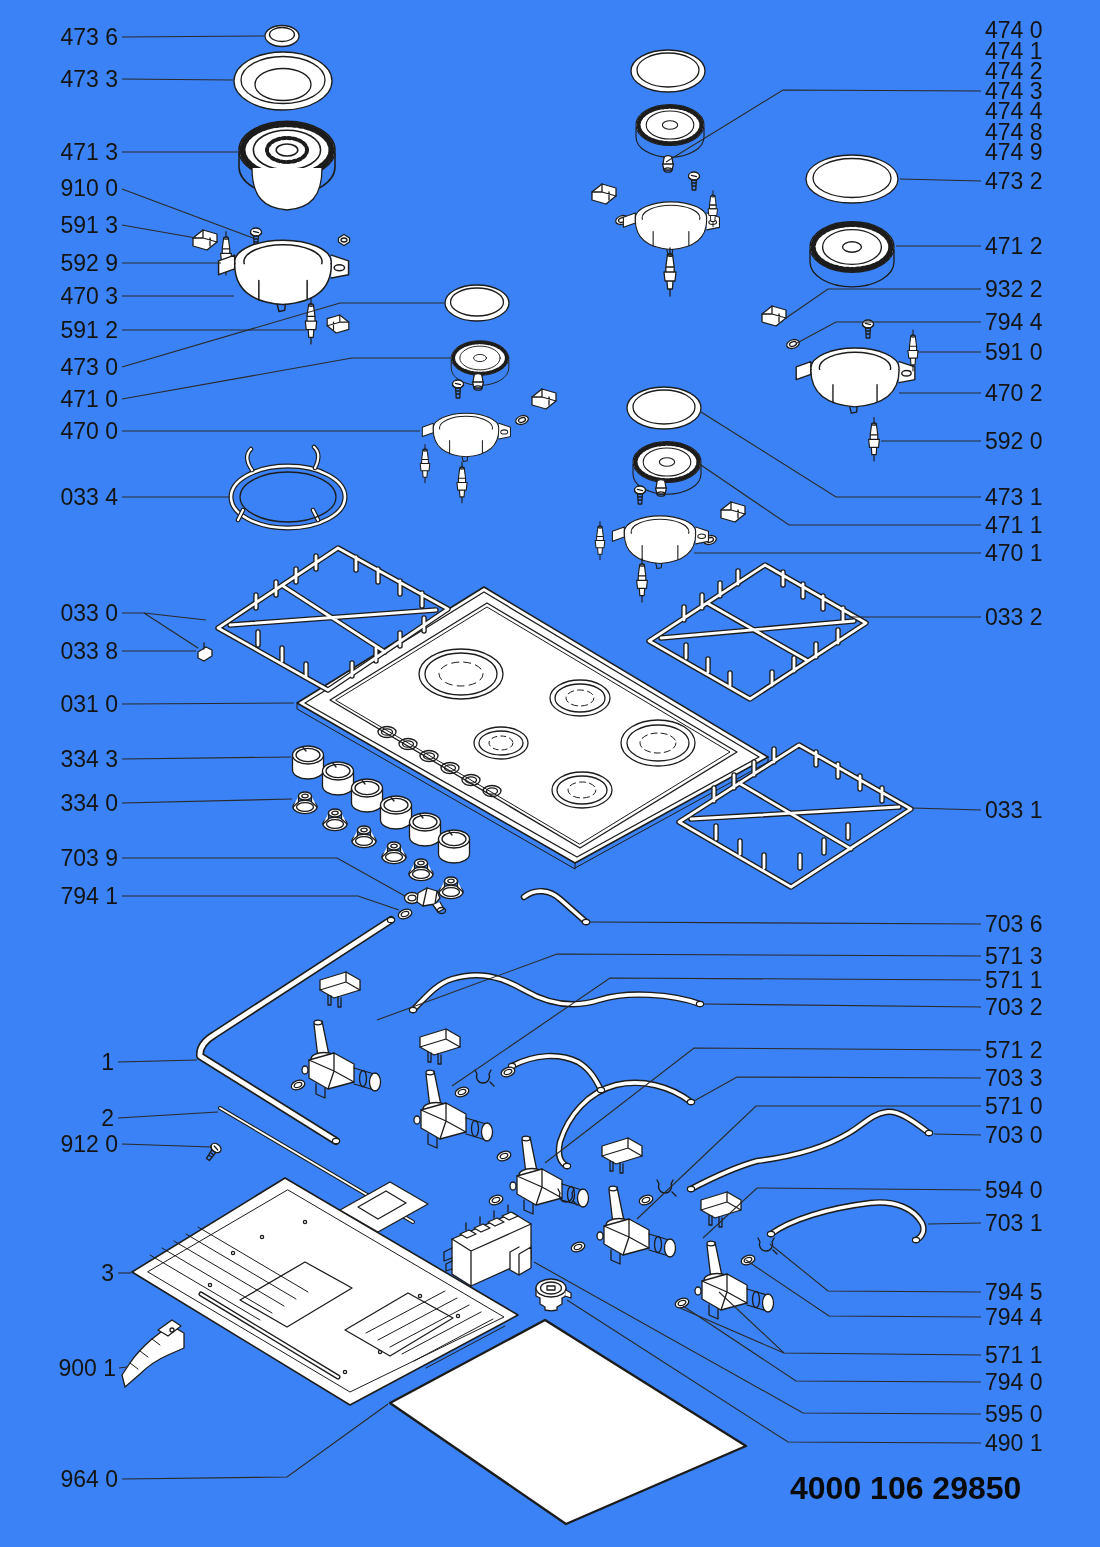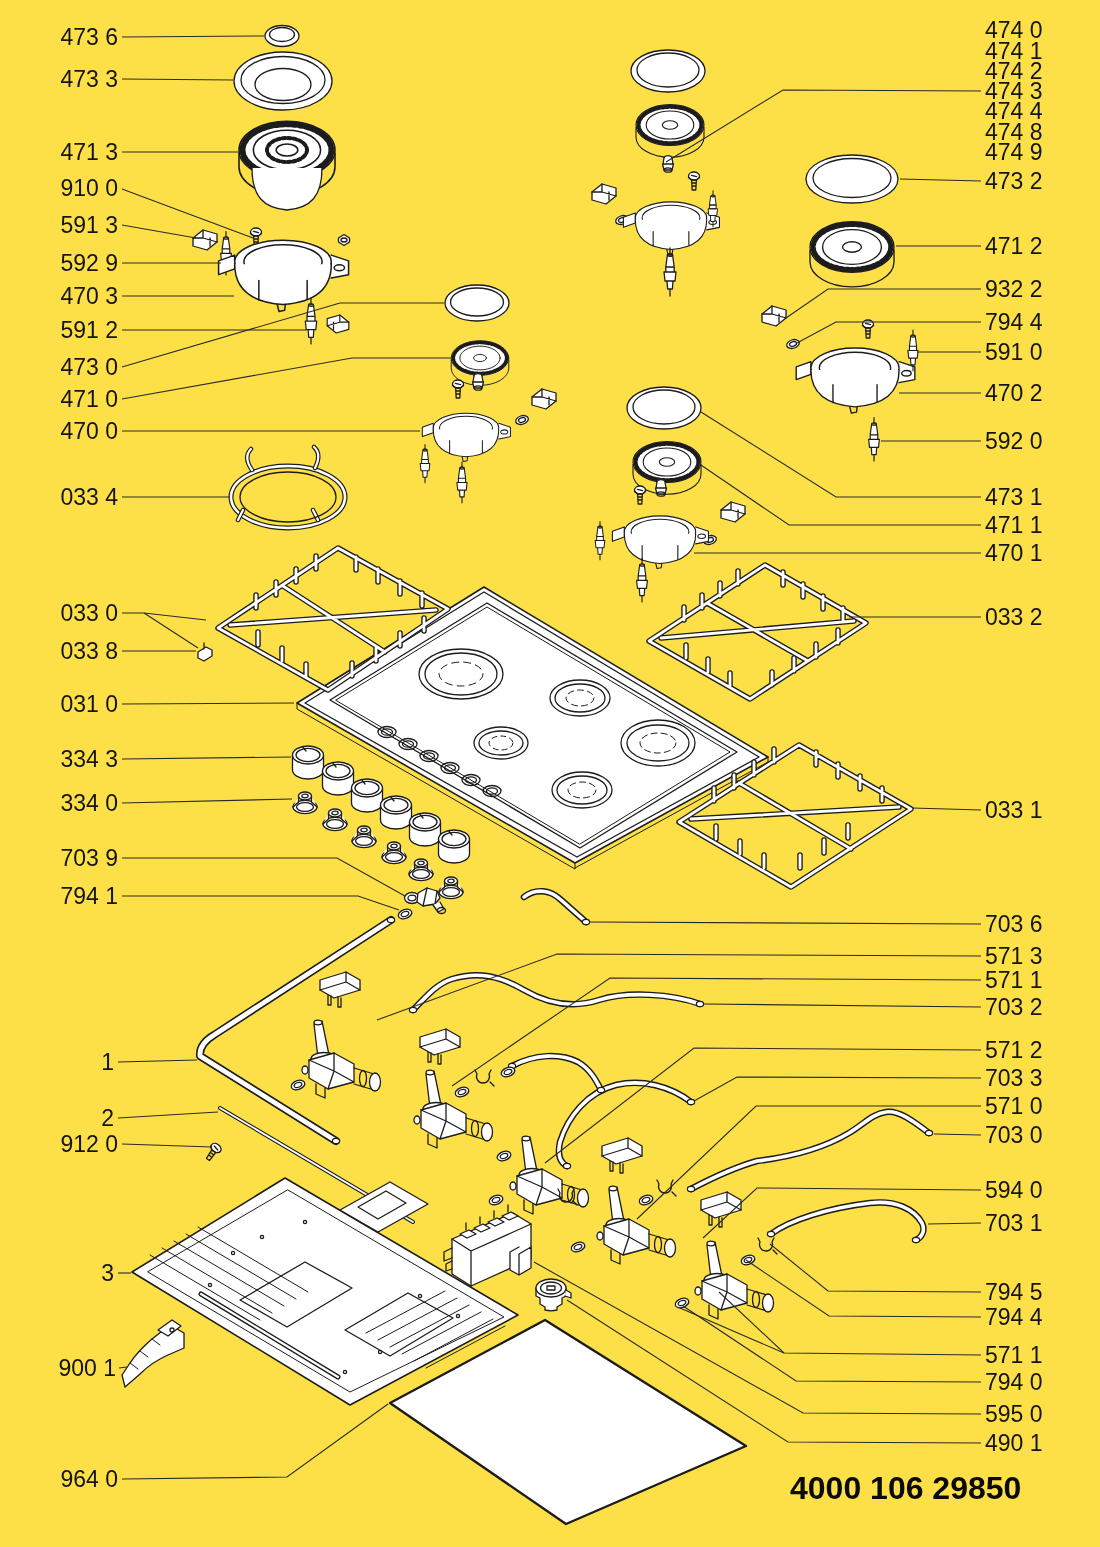--- a/index.html
+++ b/index.html
@@ -1,16 +1,16 @@
 <!DOCTYPE html>
 <html><head>
 <meta charset="utf-8">
 <style>
   html,body{margin:0;padding:0;background:#fff;}
-  #page{position:relative;width:1100px;height:1547px;background:#fde047;overflow:hidden;}
+  #page{position:relative;width:1100px;height:1547px;background:#3b82f6;overflow:hidden;}
   svg{display:block;}
   .art{stroke:#1c1c1c;stroke-width:1.3;fill:none;stroke-linecap:round;stroke-linejoin:round;}
   .thin{stroke-width:1;}
   .leader{stroke:#2a2a2a;stroke-width:1.1;fill:none;}
   text.lbl{font-family:"Liberation Sans",sans-serif;font-size:23px;fill:#141414;}
   text.footer{font-family:"Liberation Sans",sans-serif;font-size:32px;font-weight:bold;fill:#0a0a0a;}
   .tube-o{fill:none;stroke:#1c1c1c;stroke-linecap:round;stroke-linejoin:round;}
   .tube-i{fill:none;stroke:#ffffff;stroke-linecap:round;stroke-linejoin:round;}
 </style>
 </head>

